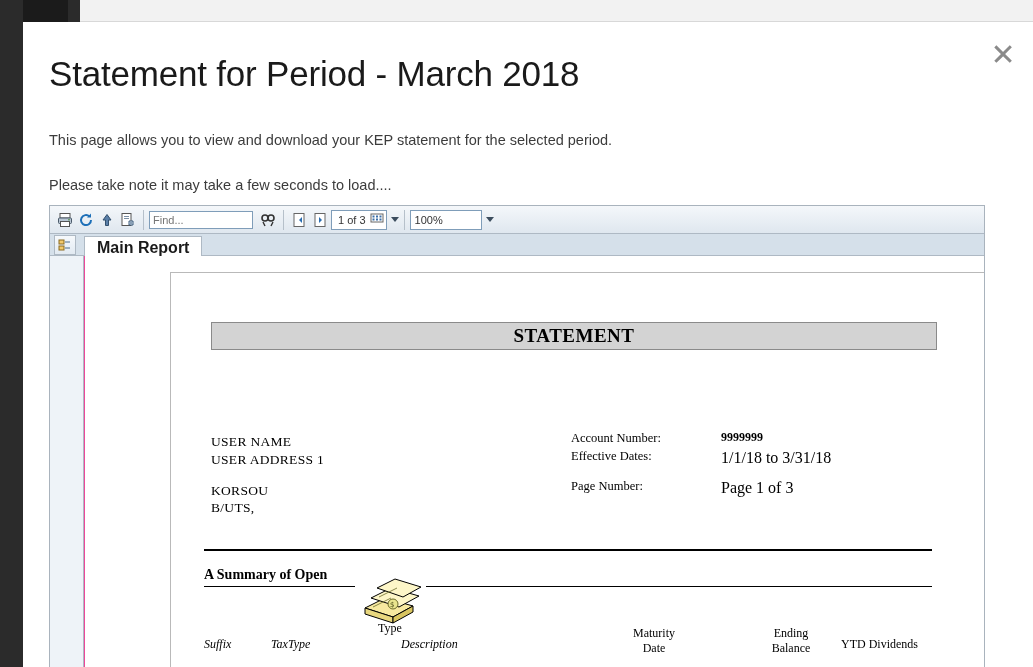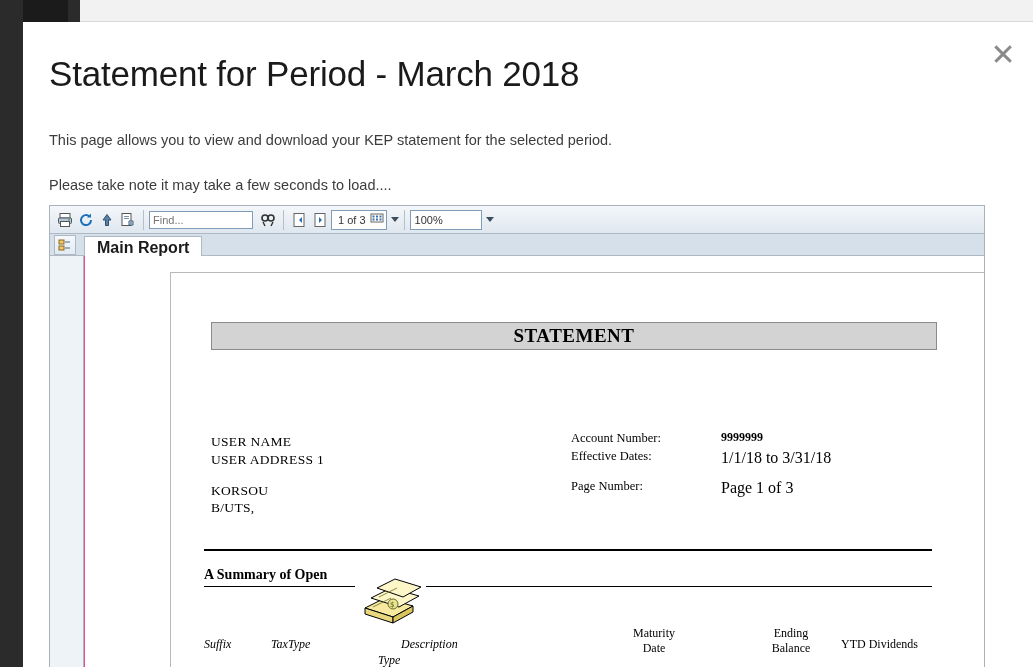--- a/index.html
+++ b/index.html
@@ -239,21 +239,21 @@
   #hr-thin {
     position: absolute; left: 33px; top: 313px;
     width: 728px; height: 1px; background: #000;
   }
   .col-head {
     position: absolute;
     font-size: 12px; color: #000;
   }
   #ch-suffix { left: 33px; top: 364px; font-style: italic; }
   #ch-taxtype { left: 100px; top: 364px; font-style: italic; }
-  #ch-type { left: 207px; top: 380px; font-style: italic; }
+  #ch-type { left: 207px; top: 348px; }
   #ch-desc { left: 230px; top: 364px; font-style: italic; text-align: right; }
   #ch-mat { left: 448px; top: 353px; text-align: center; width: 70px; }
   #ch-end { left: 580px; top: 353px; text-align: center; width: 80px; }
   #ch-ytd { left: 670px; top: 364px; }
 
   
   #money-icon {
     position: absolute; left: 182px; top: 295px;
     width: 75px; height: 65px;
   }

